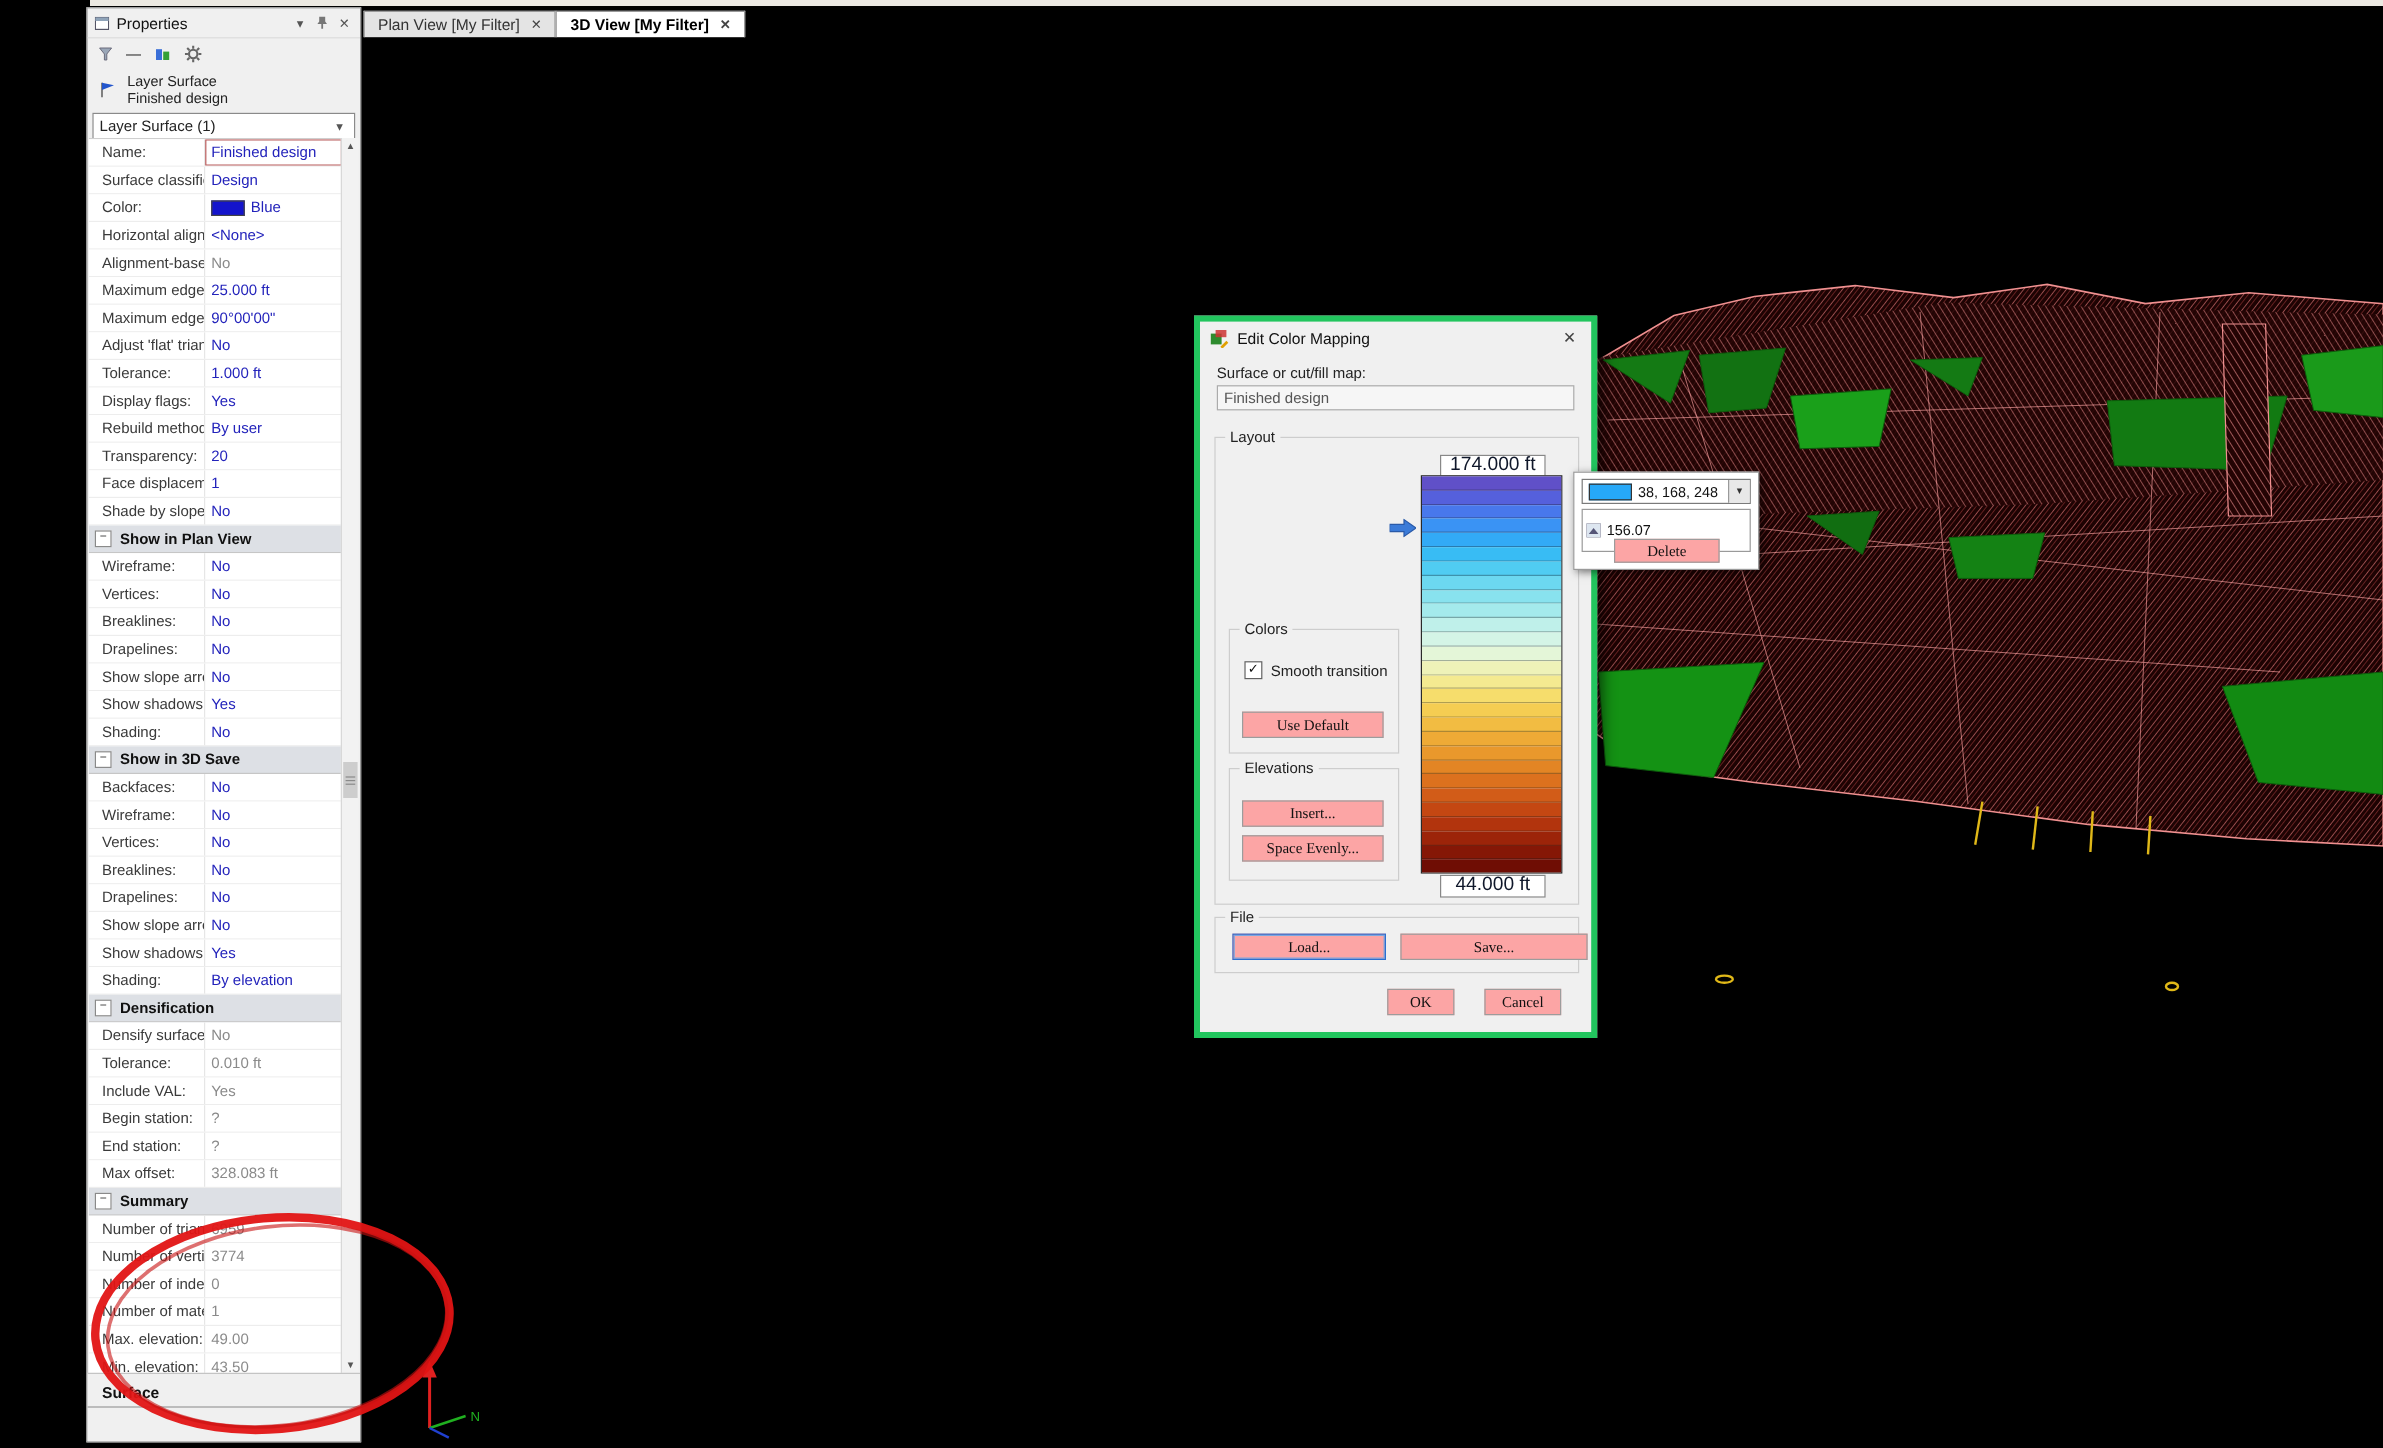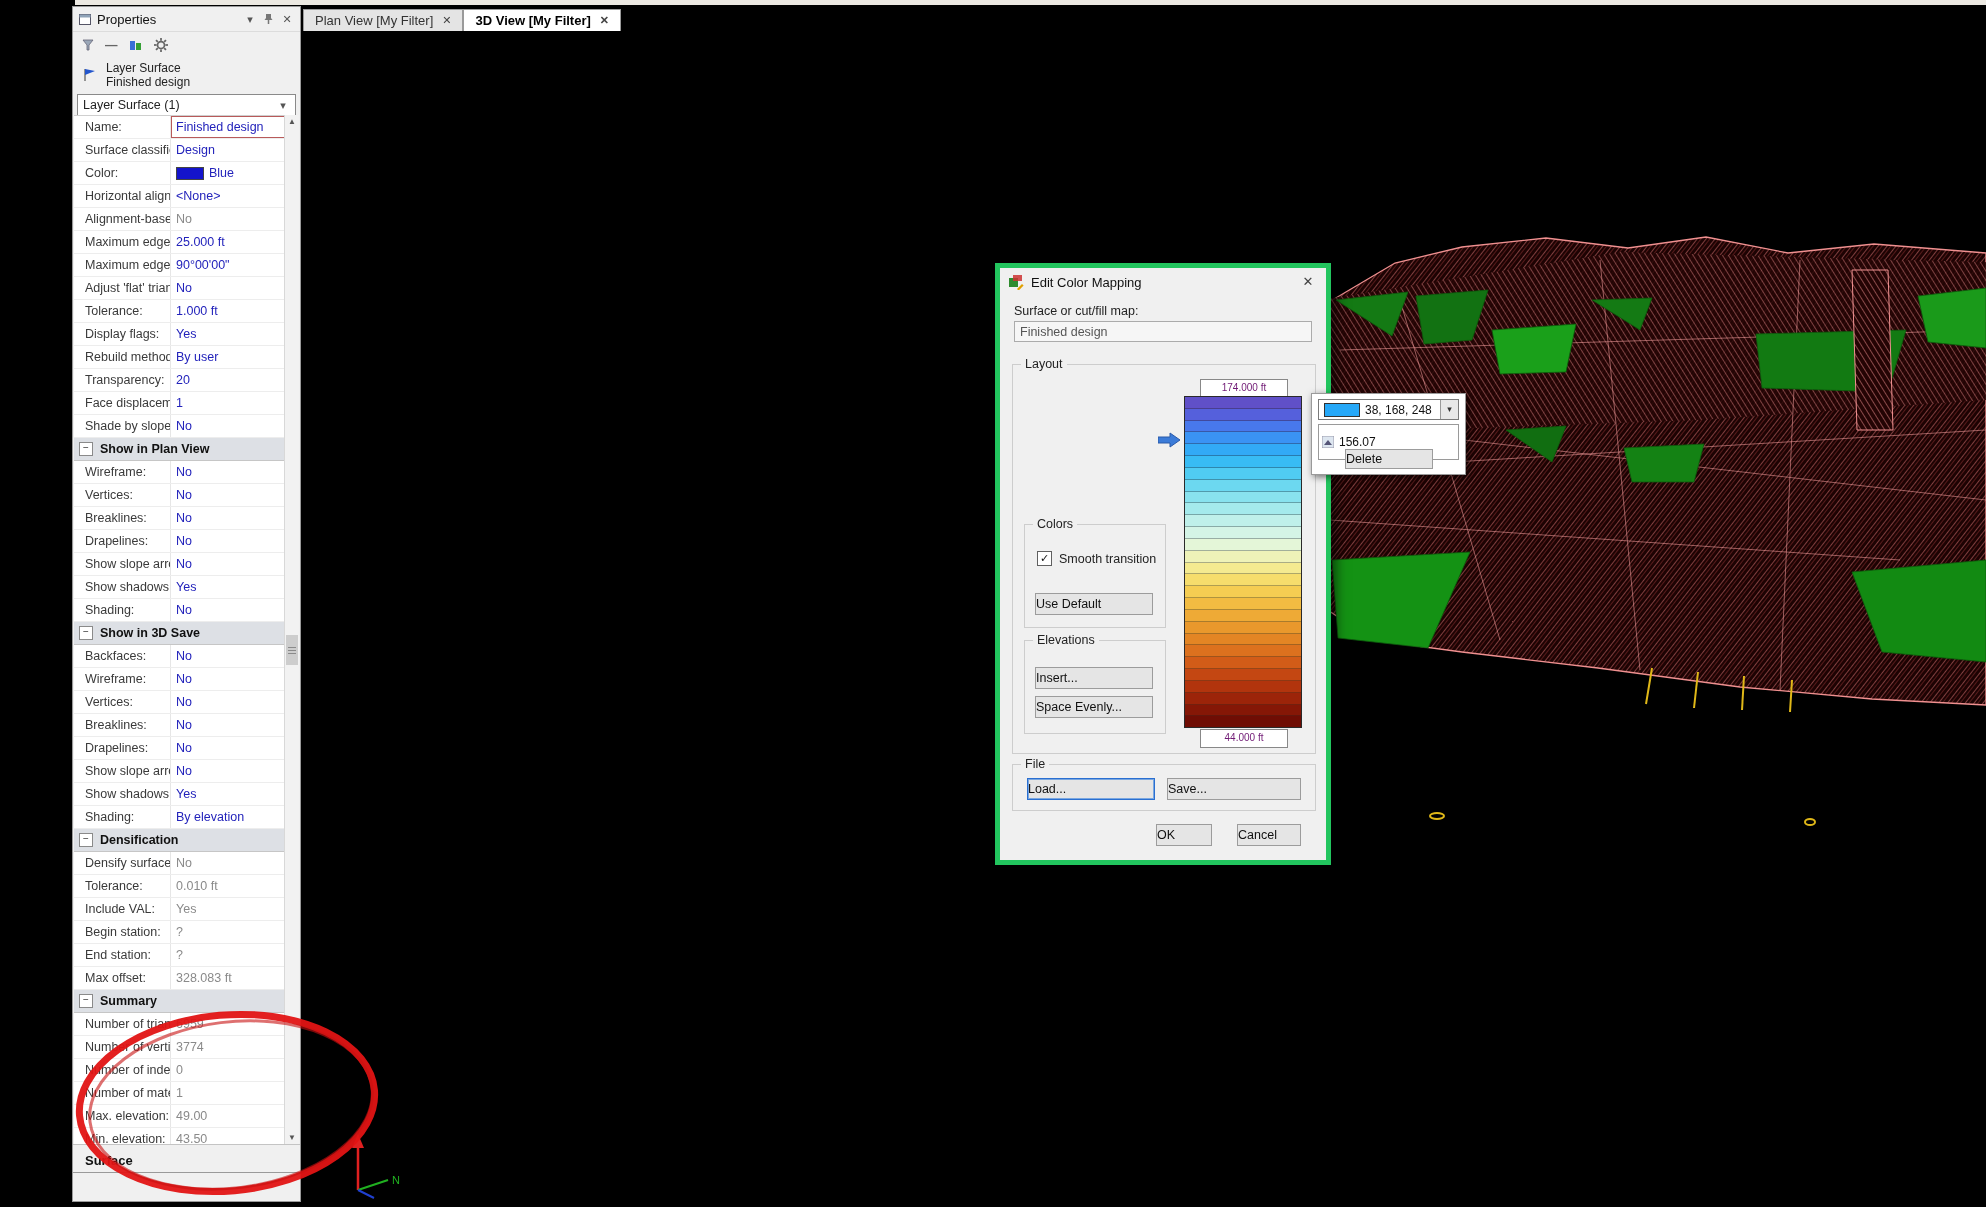--- a/index.html
+++ b/index.html
@@ -57,29 +57,29 @@
   .dlabel{position:absolute;left:14px;top:36px;color:#222;}
   .dinput{position:absolute;left:14px;top:53px;width:298px;height:21px;border:1px solid #ababab;
           background:#f6f6f6;color:#555;padding:3px 5px 0 5px;box-sizing:border-box;}
   .grp{position:absolute;border:1px solid #cdcdcd;}
   .grp .leg{position:absolute;top:-8px;left:8px;background:#f0f0f0;padding:0 4px;color:#222;}
   .ritem{position:absolute;left:12px;display:flex;align-items:center;gap:7px;color:#222;}
   .radio{width:13px;height:13px;border-radius:50%;border:1px solid #707070;background:#fff;position:relative;flex:none;}
   .radio.on::after{content:"";position:absolute;inset:3px;border-radius:50%;background:#222;}
   .cb{width:13px;height:13px;border:1px solid #606060;background:#fff;font-size:11px;line-height:12px;
       text-align:center;color:#111;flex:none;}
-  .btn{position:absolute;height:22px;background:#e5e5e5;border:1px solid #9c9c9c;text-align:left;
-       line-height:20px;font-size:12.5px;color:#111;box-sizing:border-box;}
+  .btn{position:absolute;height:22px;background:#fca5a5;border:1px solid #9c9c9c;text-align:center;
+       line-height:20px;font-size:12.5px;color:#111;box-sizing:border-box;font-family:Liberation Serif, serif;}
   .btn.focus{border:1px solid #2a6fd1;box-shadow:0 0 0 1px #7aa7e0 inset;}
   .cbar{position:absolute;left:184px;top:128px;width:118px;height:332px;border:1px solid #2a2a2a;
         display:flex;flex-direction:column;background:#fff;box-sizing:border-box;}
   .band{flex:1;border-bottom:1px solid rgba(25,25,25,.32);}
   .band:last-child{border-bottom:none;}
   .elevbox{position:absolute;width:86px;height:17px;background:#fff;border:1px solid #888;
-           font-size:10px;line-height:16px;text-align:center;color:#701a75;}
+           font-size:16px;line-height:16px;text-align:center;color:#0f172a;}
   .arrowico{position:absolute;left:158px;top:164px;}
 
   
   .popup{position:absolute;left:1311px;top:393px;width:153px;height:80px;background:#fff;
          border:1px solid #9a9a9a;box-shadow:2px 2px 7px rgba(0,0,0,.55);z-index:30;font-size:12px;}
   .combo{position:absolute;left:6px;top:5px;right:6px;height:21px;border:1px solid #7a7a7a;background:#fff;
          display:flex;align-items:center;box-sizing:border-box;}
   .combo .csw{width:34px;height:12px;margin:0 5px;border:1px solid #333;flex:none;}
   .combo .ctext{flex:1;color:#111;}
   .combo .cdrop{width:17px;align-self:stretch;border-left:1px solid #9a9a9a;background:#e8e8e8;
@@ -559,21 +559,21 @@
         <div class="band" style="background: rgb(178, 52, 13);"></div>
         <div class="band" style="background: rgb(156, 36, 9);"></div>
         <div class="band" style="background: rgb(133, 23, 6);"></div>
         <div class="band" style="background: rgb(111, 13, 4);"></div>
       </div>
     <div class="elevbox" style="left:200px;top:461px;">44.000 ft</div>
 
     <div class="grp" style="left:12px;top:496px;width:302px;height:45px;">
       <span class="leg">File</span>
       <div class="btn focus" style="left:14px;top:13px;width:128px;">Load...</div>
-      <div class="btn" style="left:154px;top:13px;width:134px;">Save...</div>
+      <div class="btn" style="left:154px;top:13px;width:156px;">Save...</div>
     </div>
 
     <div class="btn" style="left:156px;top:556px;width:56px;">OK</div>
     <div class="btn" style="left:237px;top:556px;width:64px;">Cancel</div>
   </div>
 
   <div class="popup">
     <div class="combo">
       <span class="csw" style="background: rgb(38, 168, 248);"></span>
       <span class="ctext">38, 168, 248</span>

